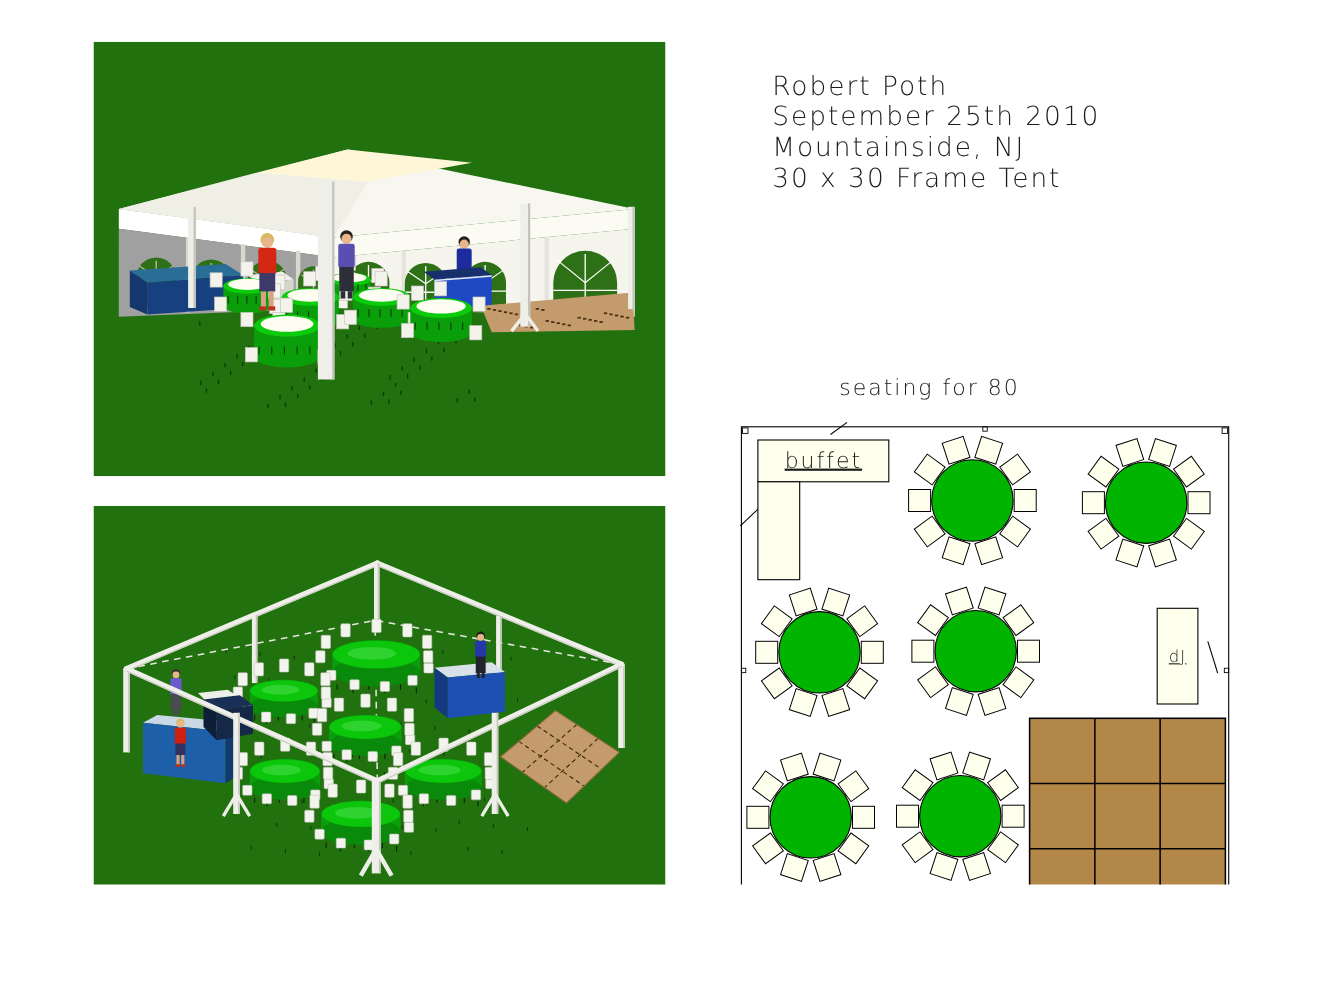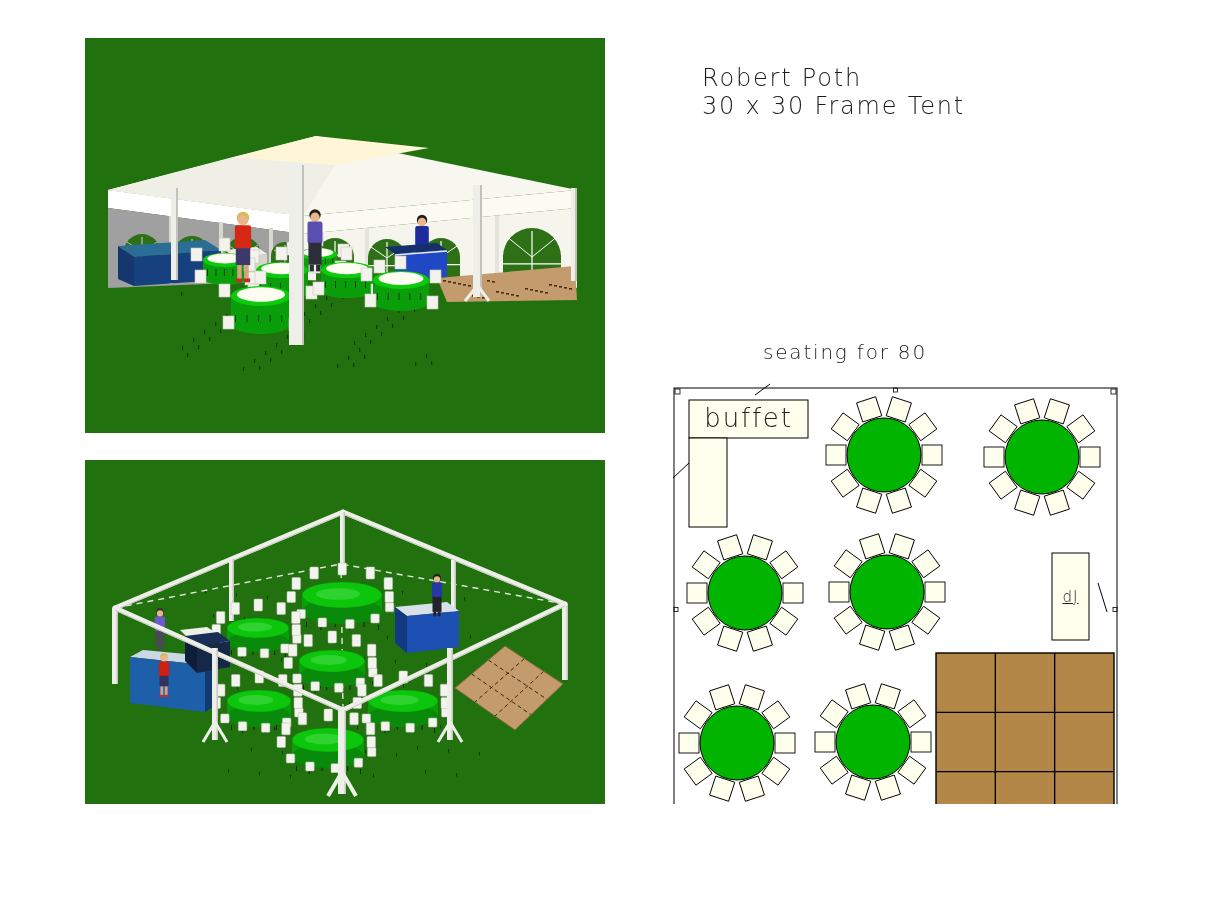--- a/index.html
+++ b/index.html
@@ -8,21 +8,21 @@
   .render{position:absolute;width:520px;height:395px;}
   .render-top{left:85px;top:38px;}
   .render-bottom{left:85px;top:460px;}
   .render svg, .plan-wrap svg{display:block;width:100%;height:100%;}
   .cadtext{color:var(--c-ink,#1c1c1c);font-weight:200;letter-spacing:1.8px;}
   .header-block{position:absolute;left:702px;top:64px;font-size:24px;line-height:28px;}
   .seating-label{position:absolute;left:763px;top:340px;font-size:20px;}
   .plan-wrap{position:absolute;left:668px;top:382px;width:456px;height:456px;}
   .plan-label{position:absolute;display:flex;align-items:center;justify-content:center;
               color:var(--c-ink,#1c1c1c);font-weight:200;}
-  .buffet-label{left:21px;top:16px;width:119px;height:40px;font-size:26px;letter-spacing:1.8px;}
+  .buffet-label{left:21px;top:16px;width:119px;height:40px;font-size:20px;letter-spacing:1.8px;text-decoration:underline;}
   .dj-label{left:384px;top:171px;width:37px;height:87px;font-size:15px;letter-spacing:1px;text-decoration:underline;}
   .caption{position:absolute;left:886px;top:843px;font-size:20px;}
 </style>
 </head>
 <body>
 
 <div class="page">
 
   <div class="render render-top">
     <svg id="scene1" viewBox="0 0 520 395">
@@ -556,20 +556,22 @@
         <line x1="365" y1="262" x2="377" y2="282" stroke="#EFEFE9" stroke-width="3"></line>
         <rect x="253" y="250" width="8" height="84" fill="#EFEFE9"></rect>
         <rect x="259.5" y="250" width="1.5" height="84" fill="#C6C6BE"></rect>
         <line x1="257" y1="312" x2="243" y2="336" stroke="#EFEFE9" stroke-width="4"></line>
         <line x1="257" y1="312" x2="271" y2="336" stroke="#EFEFE9" stroke-width="4"></line>
       </svg>
   </div>
 
   <div class="header-block cadtext">
     <div>Robert Poth</div>
+    <div>September 25th 2010</div>
+    <div>Mountainside, NJ</div>
     <div>30 x 30 Frame Tent</div>
   </div>
 
   <div class="seating-label cadtext">seating for 80</div>
 
   <div class="plan-wrap">
     <svg id="plan" viewBox="0 0 456 456">
         <rect x="6" y="6" width="443" height="443" fill="none" stroke="#000" stroke-width="1"></rect>
         <rect x="7" y="7" width="5" height="5" fill="none" stroke="#000" stroke-width="0.8"></rect>
         <rect x="443" y="7" width="5" height="5" fill="none" stroke="#000" stroke-width="0.8"></rect>

